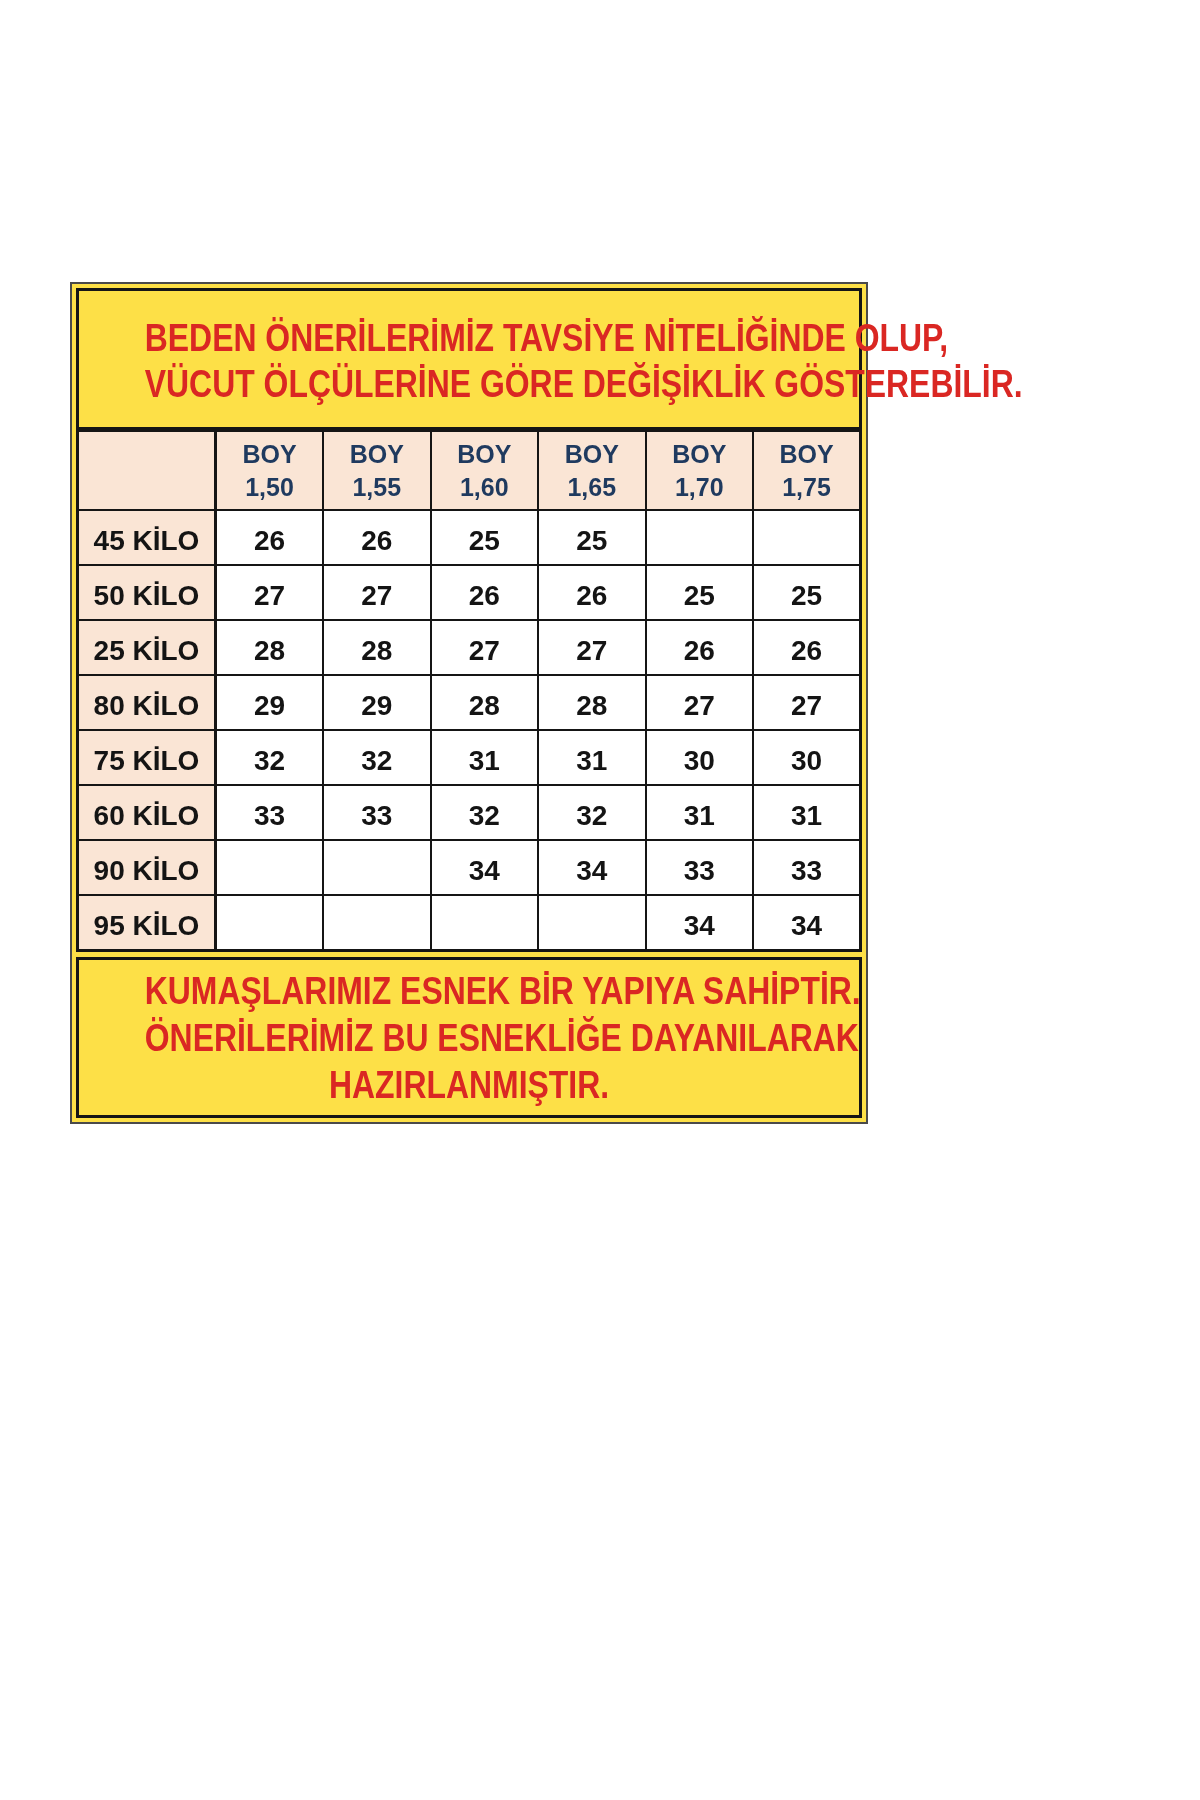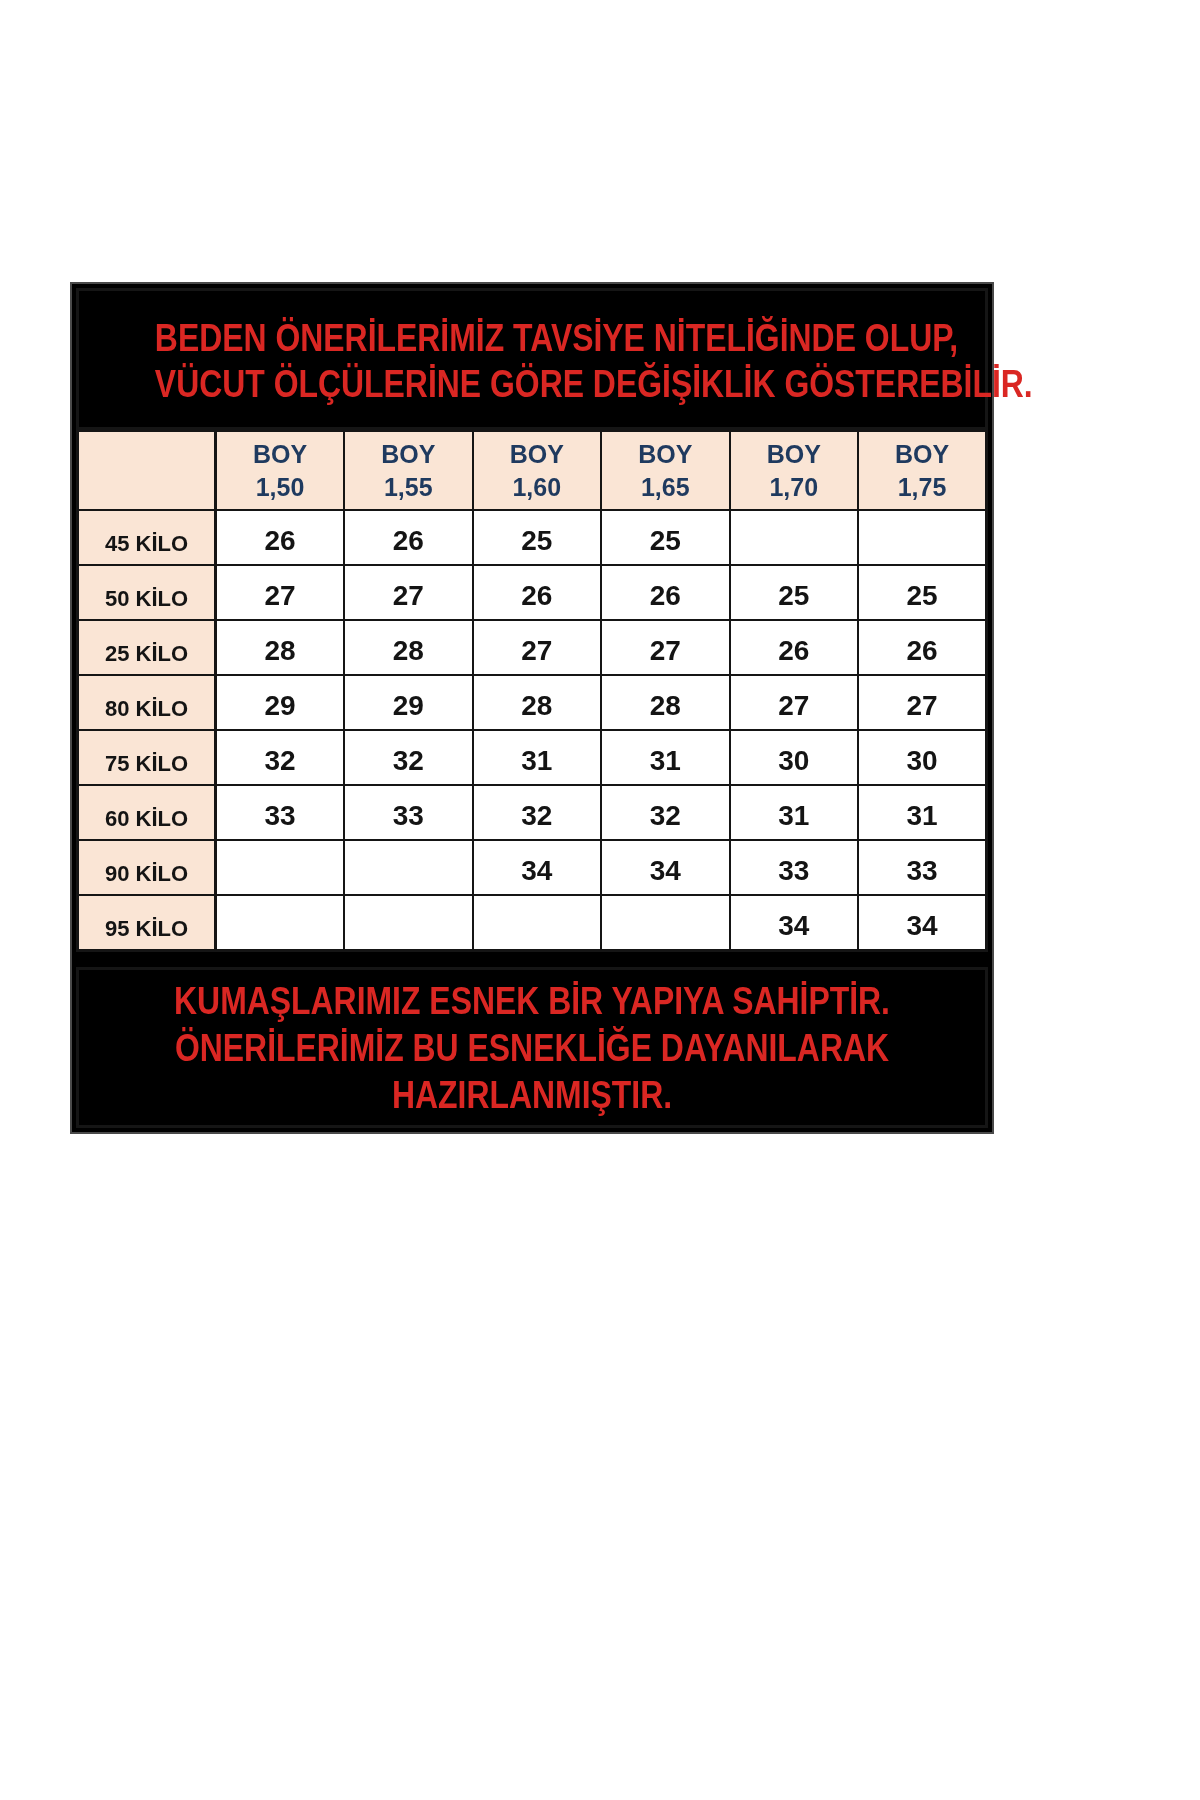--- a/index.html
+++ b/index.html
@@ -13,23 +13,23 @@
   html,body{background:#ffffff;}
   .page{
     position:relative;
     width:1200px;height:1800px;
     background:#ffffff;
     font-family:"Liberation Sans", sans-serif;
     overflow:hidden;
   }
   
   .panel{
-    position:absolute;left:70px;top:282px;width:924px;
+    position:absolute;left:70px;top:282px;width:798px;
     border:2px solid var(--frame);
-    background:#000000;
+    background:#fde047;
     padding:4px;
   }
   .title-box{
     border:3px solid var(--grid);
     text-align:center;
     color:var(--red);
     font-weight:700;
     font-size:38px;
     line-height:46px;
     padding:24px 4px 20px;
@@ -69,29 +69,29 @@
     height:55px;
     vertical-align:bottom;
     font-weight:700;
     font-size:28px;
     color:#141414;
     padding:0 0 7px 0;
     background:#ffffff;
   }
   tbody td.rowlabel{
     background:var(--peach);
-    font-size:22px;
+    font-size:28px;
     border-left:3px solid var(--grid);
     border-right:3px solid var(--grid);
   }
   tbody td:last-child{border-right:3px solid var(--grid);}
   tbody tr:last-child td{border-bottom:3px solid var(--grid);}
   th.thickleft, td.thickleft{border-left:3px solid var(--grid);}
   .footer-box{
-    margin-top:15px;
+    margin-top:5px;
     border:3px solid var(--grid);
     text-align:center;
     color:var(--red);
     font-weight:700;
     font-size:38px;
     line-height:47px;
     padding:8px 4px 6px;
   }
 </style>
 </head>

